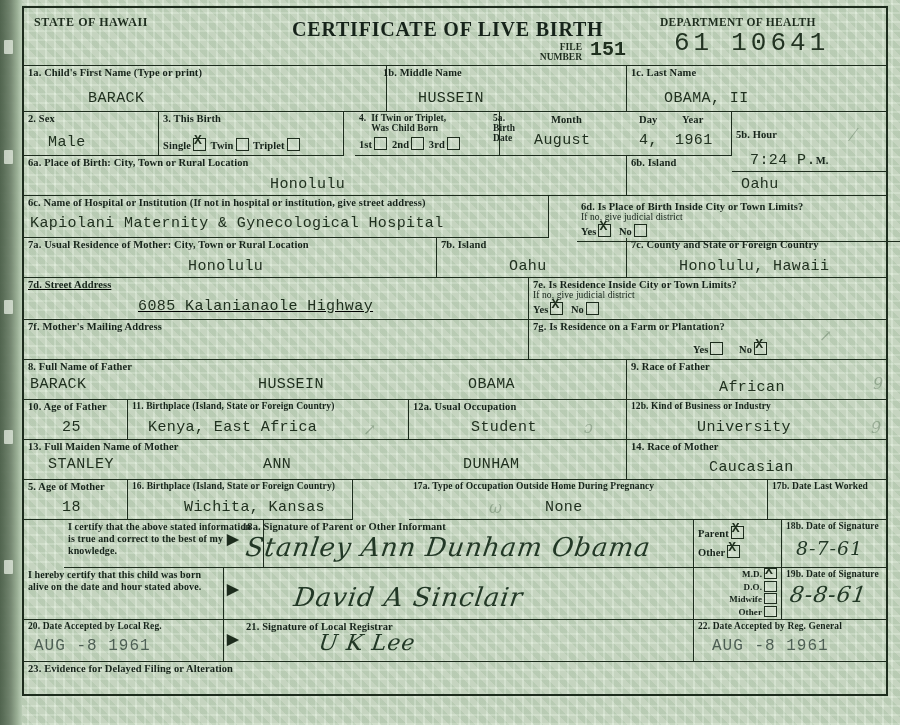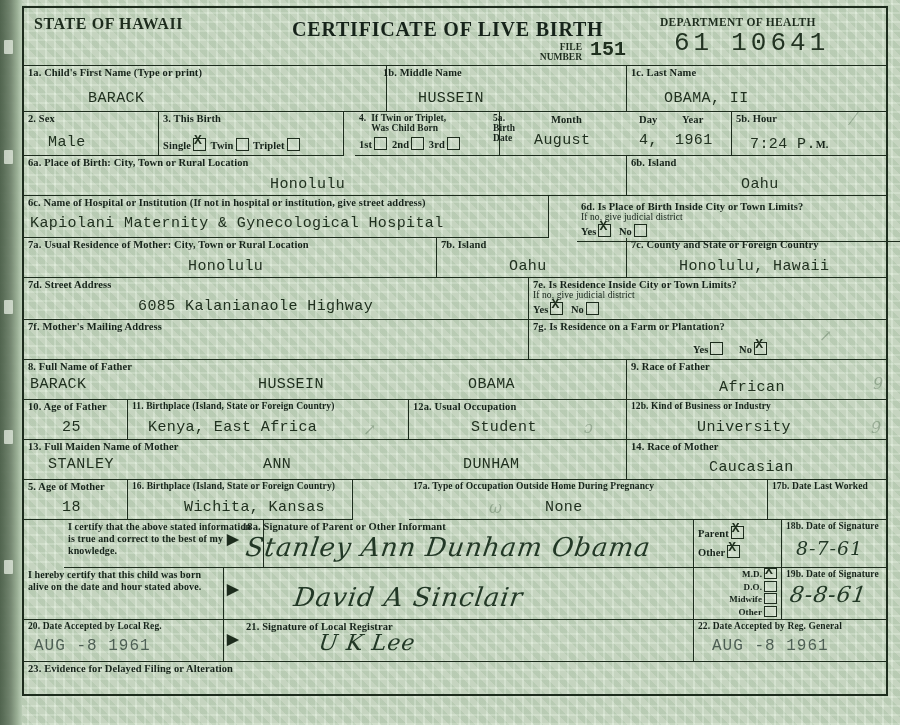--- a/index.html
+++ b/index.html
@@ -65,21 +65,21 @@
     font-family: "Liberation Mono", monospace;
     font-size: 15px;
     color: #20301f;
     letter-spacing: .4px;
     white-space: nowrap;
   }
   
   .hdr-state {
     position: absolute; left: 10px; top: 7px;
     font-family: "Liberation Serif", serif;
-    font-size: 16px; font-weight: bold; color: #1d2c1d;
+    font-size: 12px; font-weight: bold; color: #1d2c1d;
     letter-spacing: .6px;
   }
   .hdr-title {
     position: absolute; left: 268px; top: 10px;
     font-family: "Liberation Serif", serif;
     font-size: 20px; font-weight: bold; color: #16231a;
     letter-spacing: .8px;
   }
   .hdr-file {
     position: absolute; left: 510px; top: 34px;
@@ -214,21 +214,21 @@
     </div>
     <div class="cell" style="left:465px; top:104px; width:243px; height:44px;">
       <div class="lbl small" style="line-height:10px; position:absolute; left:4px; top:1px;">5a.<br>Birth<br>Date</div>
       <div class="lbl" style="position:absolute; left:62px; top:2px;">Month</div>
       <div class="lbl" style="position:absolute; left:150px; top:2px;">Day</div>
       <div class="lbl" style="position:absolute; left:193px; top:2px;">Year</div>
       <div class="val" style="position:absolute; left:45px; top:20px;">August</div>
       <div class="val" style="position:absolute; left:150px; top:20px;">4,</div>
       <div class="val" style="position:absolute; left:186px; top:20px;">1961</div>
     </div>
-    <div class="cell nb-r" style="left:708px; top:104px; width:156px; height:44px;">
+    <div class="cell nb-r" style="left:708px; top:120px; width:156px; height:44px;">
       <div class="lbl">5b.  Hour</div>
       <div style="margin-top:10px; margin-left:14px;">
         <span class="val">7:24 P.</span><span class="lbl">M.</span>
       </div>
       <div class="smudge" style="left:120px; top:-2px;">⁄</div>
     </div>
 
     <div class="cell" style="left:0; top:148px; width:603px; height:40px;">
       <div class="lbl">6a.  Place of Birth: City, Town or Rural Location</div>
       <div class="val" style="margin-top:8px; margin-left:242px;">Honolulu</div>
@@ -257,21 +257,21 @@
     </div>
     <div class="cell" style="left:413px; top:230px; width:190px; height:40px;">
       <div class="lbl">7b.  Island</div>
       <div class="val" style="margin-top:8px; margin-left:68px;">Oahu</div>
     </div>
     <div class="cell nb-r" style="left:603px; top:230px; width:261px; height:40px;">
       <div class="lbl">7c.   County and State or Foreign Country</div>
       <div class="val" style="margin-top:8px; margin-left:48px;">Honolulu, Hawaii</div>
     </div>
 
-    <div class="cell" style="left:0; top:270px; width:505px; height:42px;">
+    <div class="cell" style="left:0; top:270px; width:505px; height:42px;text-decoration:underline;">
       <div class="lbl">7d.  Street Address</div>
       <div class="val" style="margin-top:8px; margin-left:110px;">6085  Kalanianaole Highway</div>
     </div>
     <div class="cell nb-r" style="left:505px; top:270px; width:359px; height:42px;">
       <div class="lbl">7e.   Is Residence Inside City or Town Limits?</div>
       <div class="lbl" style="font-weight:normal; font-size:9.5px;">If no, give judicial district</div>
       <div class="lbl" style="margin-top:1px;">
         <span>Yes</span><span class="box x"></span>
         &nbsp;<span>No</span><span class="box"></span>
       </div>

